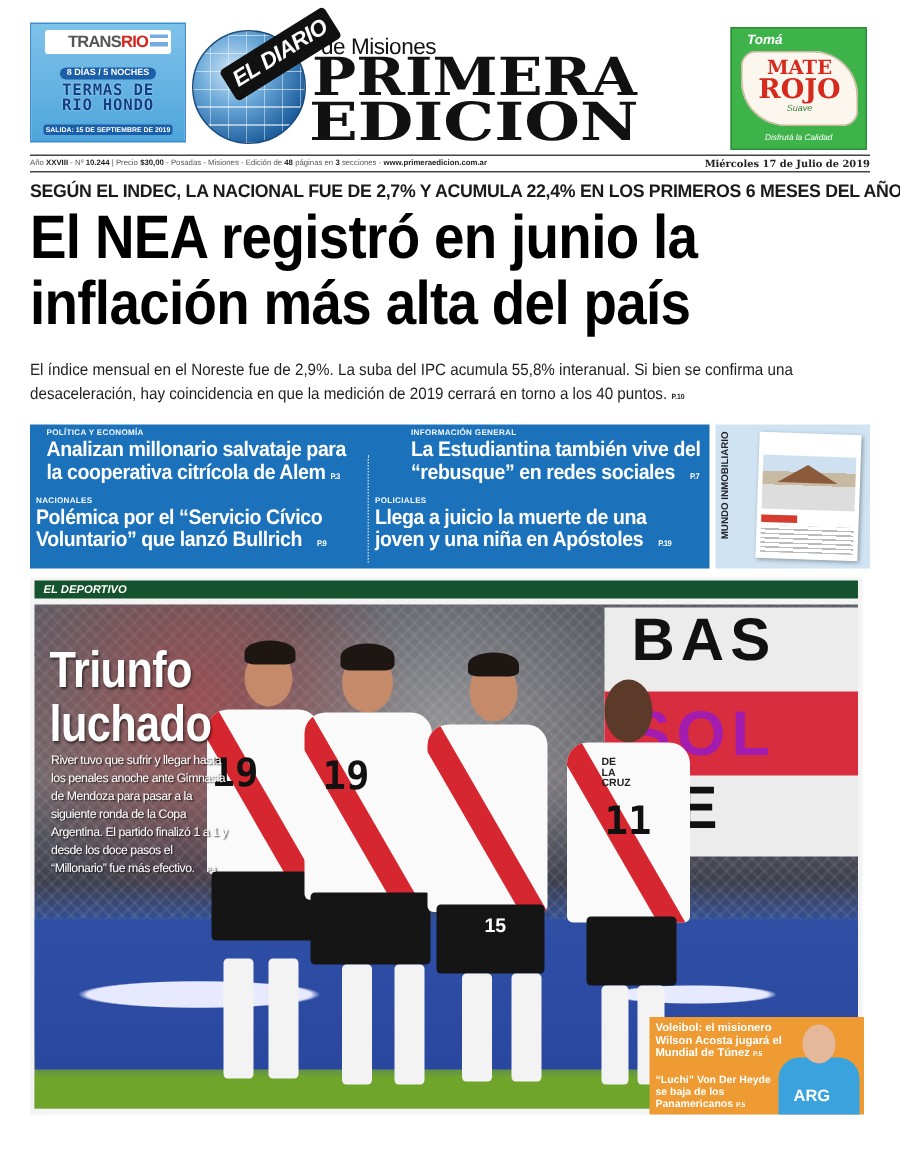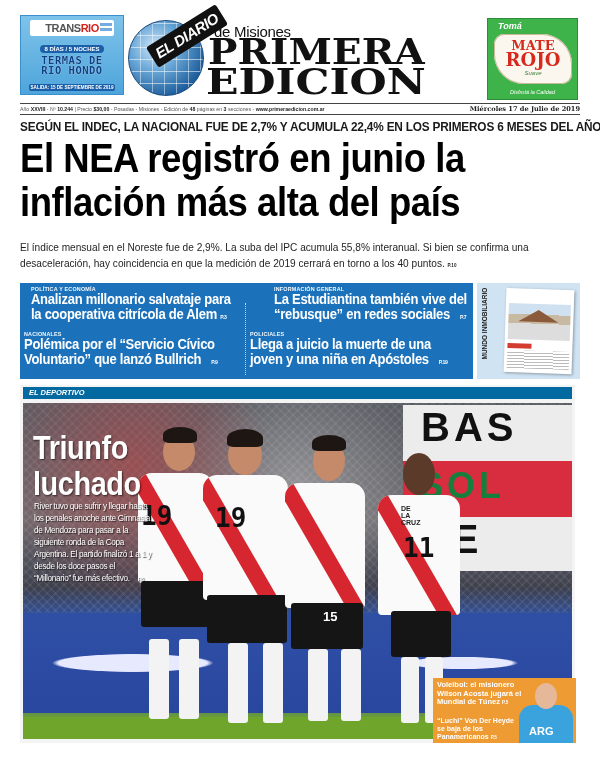--- a/index.html
+++ b/index.html
@@ -87,37 +87,37 @@
   .mag .house { position: absolute; left: 3px; top: 15px; width: 62px; height: 36px;
     background: linear-gradient(#cfe1f0 0 30%, #c7b9a2 30% 55%, #ddd 55% 100%); }
   .mag .house:before { content: ""; position: absolute; left: 10px; top: 6px; width: 0; height: 0;
     border-left: 20px solid transparent; border-right: 20px solid transparent; border-bottom: 12px solid #8b5a3a; }
   .mag .redtab { position: absolute; left: 3px; top: 55px; width: 24px; height: 5px; background: #d43c2f; }
   .mag .lines { position: absolute; left: 3px; top: 62px; width: 62px; height: 18px;
     background: repeating-linear-gradient(#fff 0 2px, #bbb 2px 3px); }
 
   
   .sports { position: absolute; left: 20px; top: 385px; width: 555px; height: 358px; background: #f4f4f4; }
-  .sports-bar { position: absolute; left: 3px; top: 2px; width: 549px; height: 12px; background: #0369a1; }
+  .sports-bar { position: absolute; left: 3px; top: 2px; width: 549px; height: 12px; background: #14532d; }
   .sports-bar span { position: absolute; left: 6px; top: 0; color: #fff; font-size: 7.5px; line-height: 12px; font-weight: bold; font-style: italic; }
   .credit { position: absolute; left: -7px; top: 40px; transform: rotate(-90deg); font-size: 4px; color: #333; white-space: nowrap; }
 
   .photo { position: absolute; left: 3px; top: 18px; width: 549px; height: 336px; overflow: hidden;
     background: linear-gradient(180deg, #595c63 0%, #6d6b70 35%, #3d3f4c 55%, #3153a2 64%, #2b4a9a 84%, #75aa2c 95%, #5c8f21 100%); }
   .photo .crowd { position: absolute; left: 0; top: 0; width: 549px; height: 210px;
     background:
       radial-gradient(circle at 20% 30%, rgba(200,60,60,0.5), transparent 30%),
       radial-gradient(circle at 50% 40%, rgba(230,230,230,0.35), transparent 40%),
       repeating-linear-gradient(45deg, rgba(255,255,255,0.06) 0 2px, transparent 2px 6px),
       repeating-linear-gradient(-45deg, rgba(255,255,255,0.06) 0 2px, transparent 2px 6px); }
   .banner { position: absolute; left: 380px; top: 2px; width: 169px; height: 166px; background: #ececec; }
   .banner .w1, .banner .w3 { position: absolute; left: 18px; font-weight: bold; color: #111; font-size: 40px; letter-spacing: 4px; }
   .banner .w1 { top: 0px; }
   .banner .redband { position: absolute; left: 0; top: 56px; width: 169px; height: 56px; background: #d82d3e; }
-  .banner .w2 { position: absolute; left: 16px; top: 60px; font-weight: bold; color: #15803d; font-size: 36px; letter-spacing: 4px; }
+  .banner .w2 { position: absolute; left: 16px; top: 60px; font-weight: bold; color: #a21caf; font-size: 42px; letter-spacing: 4px; }
   .banner .w3 { top: 112px; }
   .board { position: absolute; left: 0; top: 210px; width: 549px; height: 100px;
     background: radial-gradient(ellipse at 20% 50%, #e7e9ff 0 12%, transparent 13%),
                 radial-gradient(ellipse at 80% 50%, #e7e9ff 0 8%, transparent 9%),
                 linear-gradient(#2f4fa5, #2a47a0); }
   .pitch { position: absolute; left: 0; top: 314px; width: 549px; height: 22px; background: #6fa52b; }
 
   .player { position: absolute; }
   .shirt { position: absolute; background: #fafafa; border-radius: 14px 14px 4px 4px; overflow: hidden; }
   .shirt .stripe { position: absolute; width: 16px; height: 160%; background: #d62730; transform: rotate(-30deg); top: -20%; }

